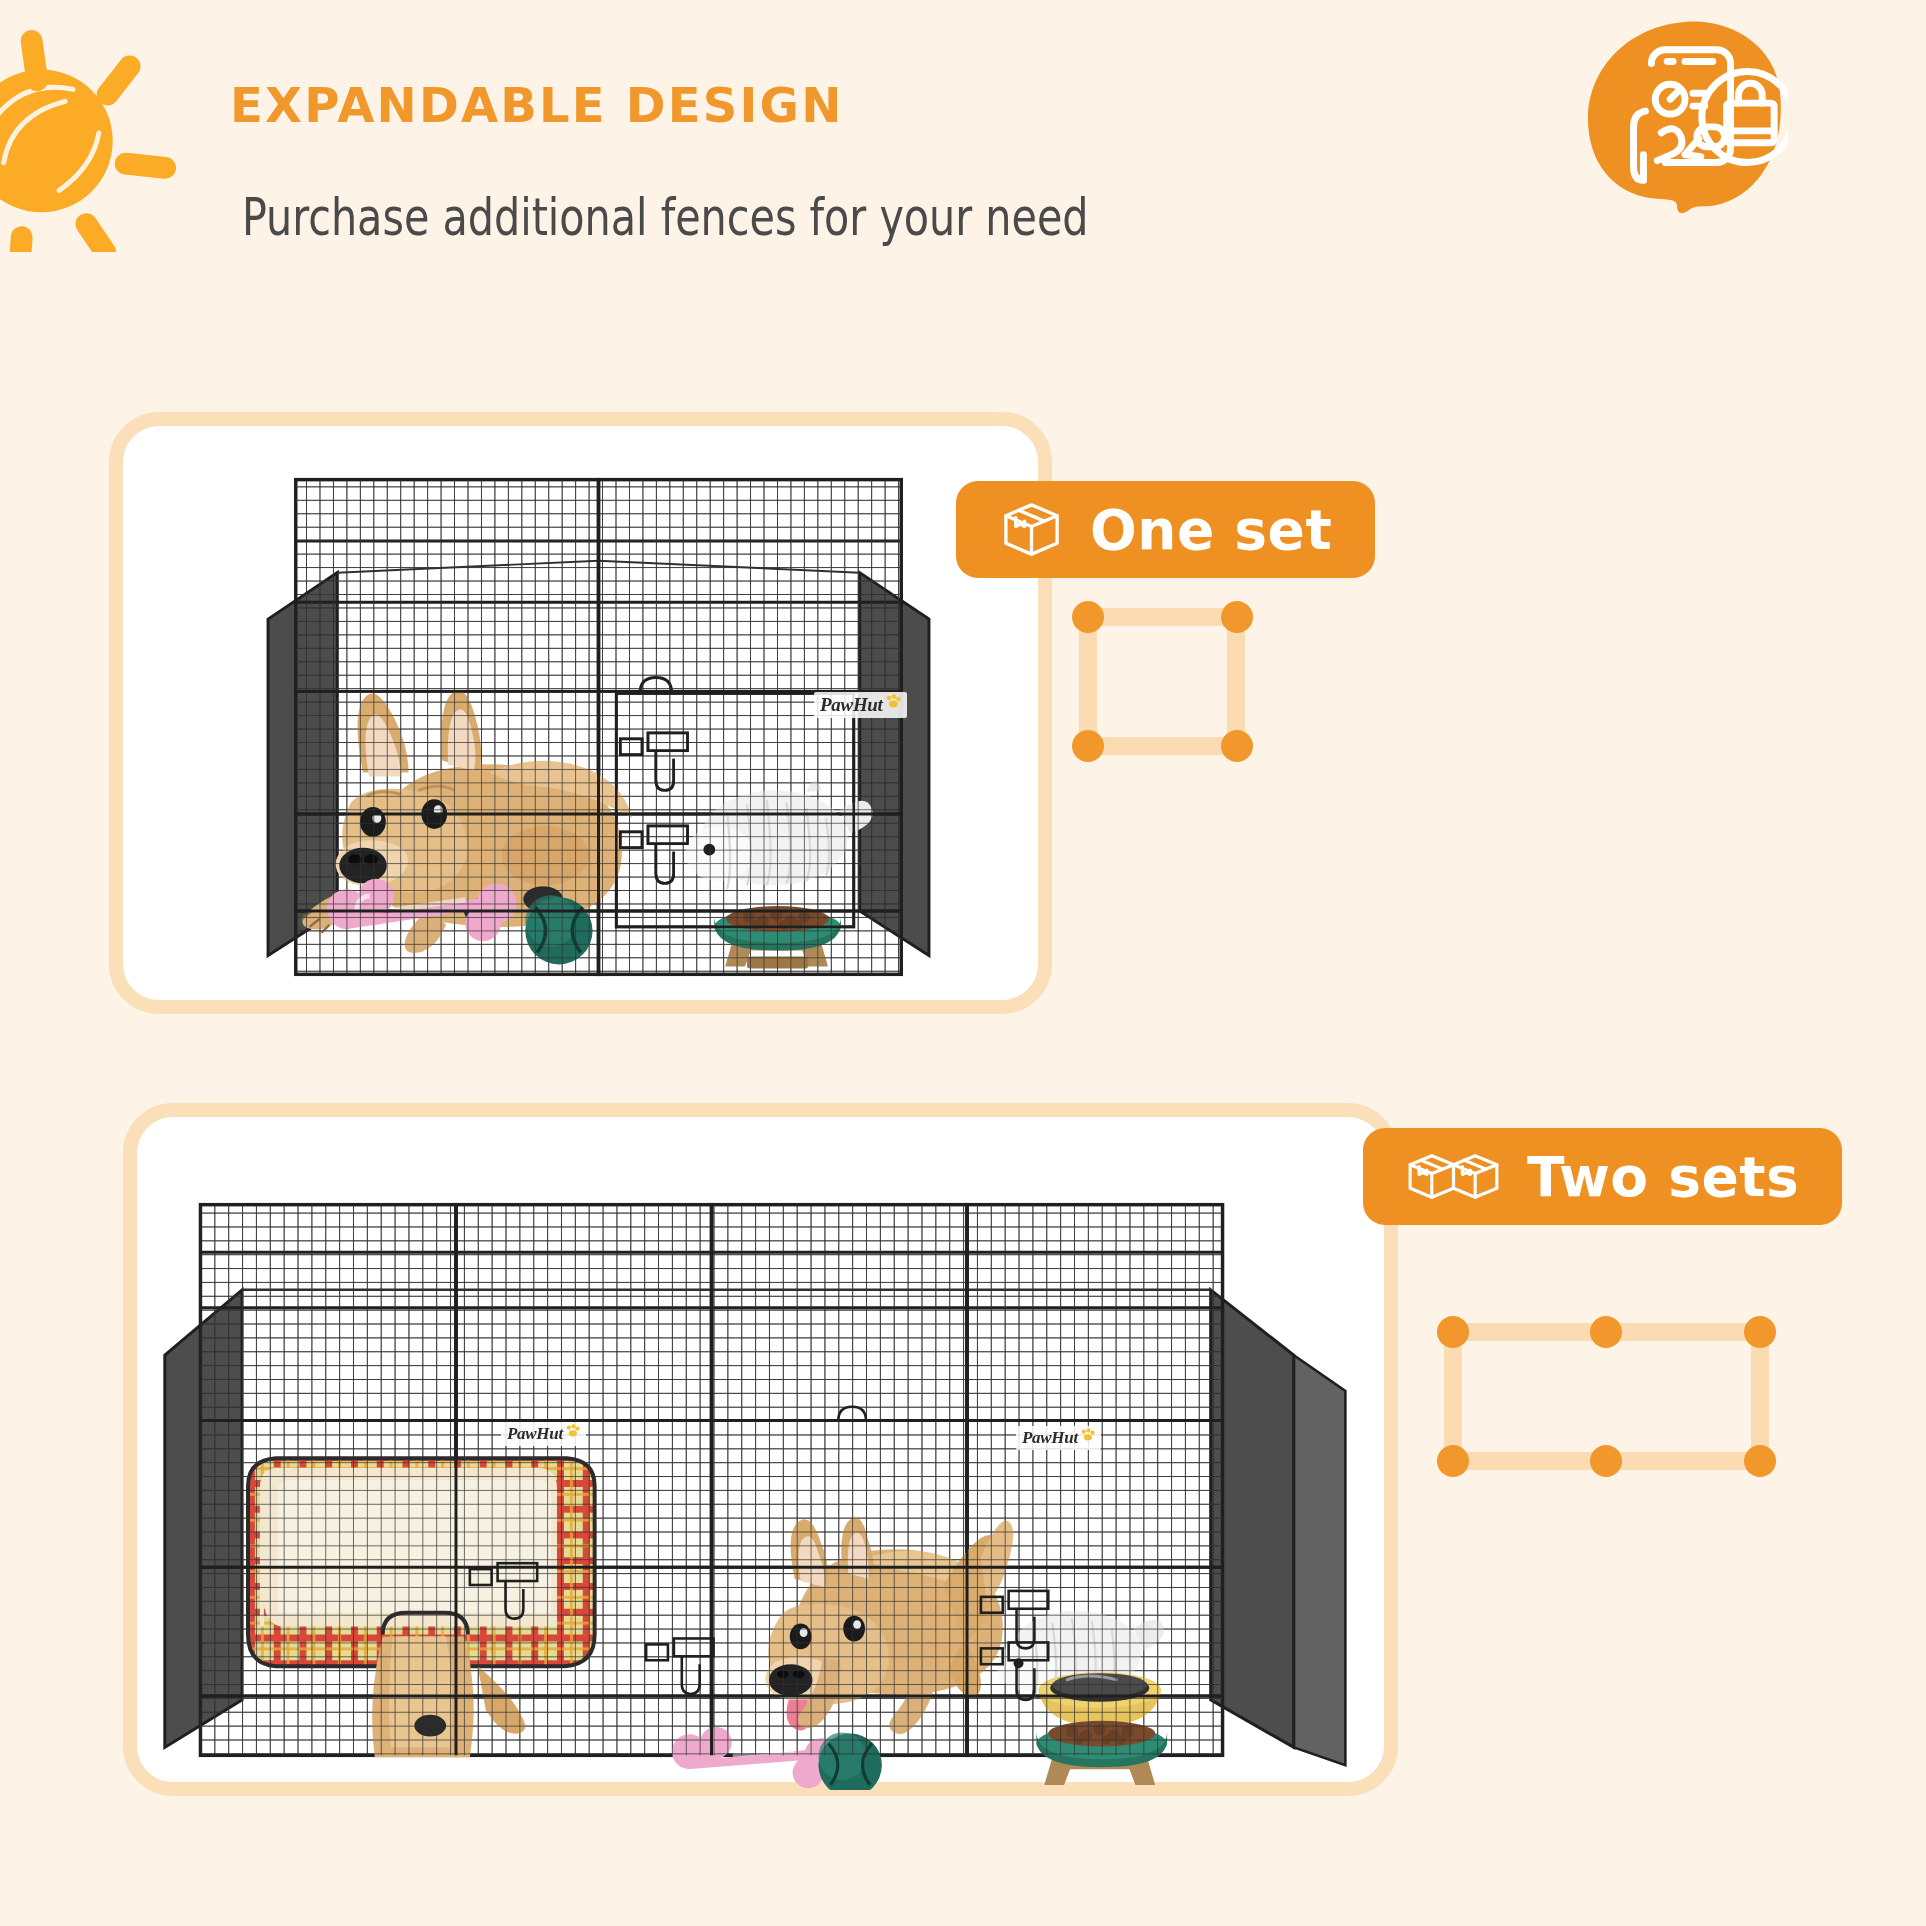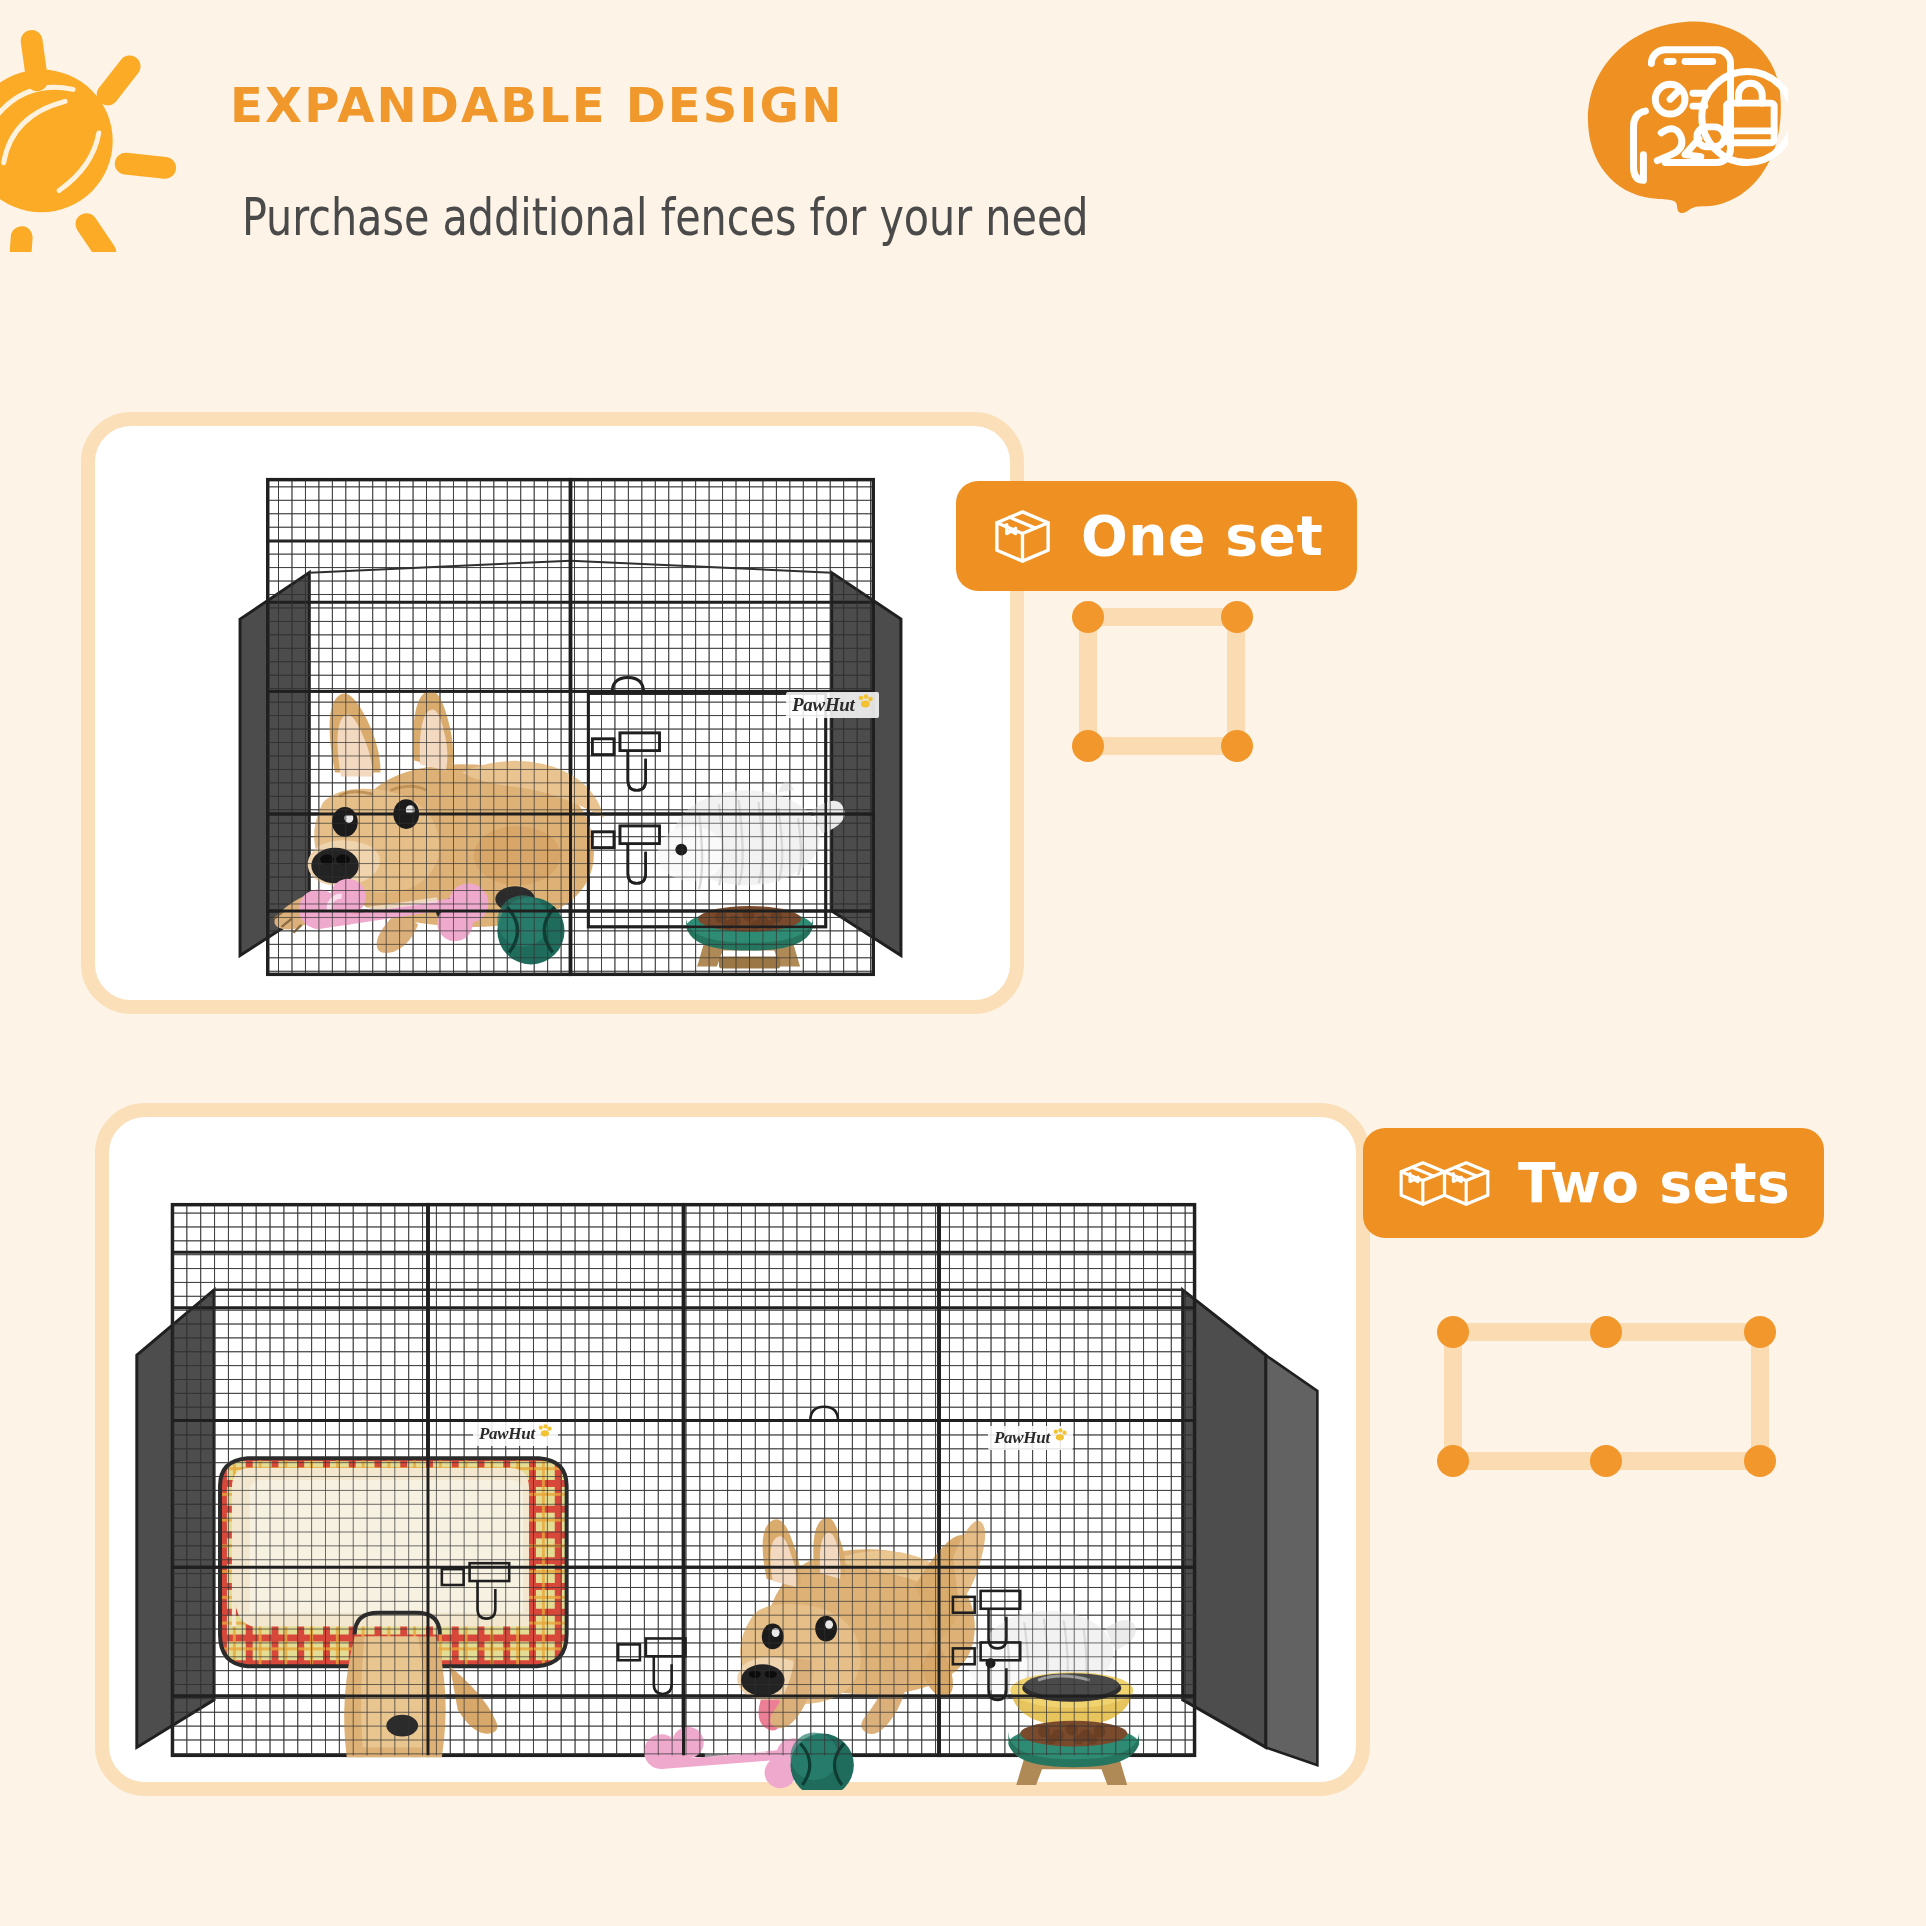--- a/index.html
+++ b/index.html
@@ -53,40 +53,41 @@
     width: 206px; height: 203px;
   }
 
   
   .card {
     position: absolute;
     background: #ffffff;
     border: 14px solid #fadfb9;
     border-radius: 50px;
     box-sizing: border-box;
+    margin-left: 28px;
   }
   #card-one  { left: 81px;  top: 412px;  width: 943px;  height: 602px; }
   #card-two  { left: 95px;  top: 1103px; width: 1275px; height: 693px; }
 
   
   .stage { position: absolute; overflow: hidden; }
   #stage-one { left: 129px; top: 20px; width: 693px; height: 559px; }
   #stage-two { left: 8px;   top: 54px; width: 1238px; height: 619px; }
 
   
   .badge {
     position: absolute;
     background: #ef9022;
     border-radius: 22px;
     display: flex;
     align-items: center;
     gap: 26px;
-    padding: 0 34px;
+    padding: 0 43px;
     box-sizing: border-box;
-    height: 110px;
+    height: 97px;
     text-align: center;
   }
   .badge-label {
     color: #ffffff;
     font-size: 55px;
     font-weight: 700;
     font-family: "DejaVu Sans", sans-serif;
     white-space: nowrap;
     letter-spacing: 0.5px;
   }

